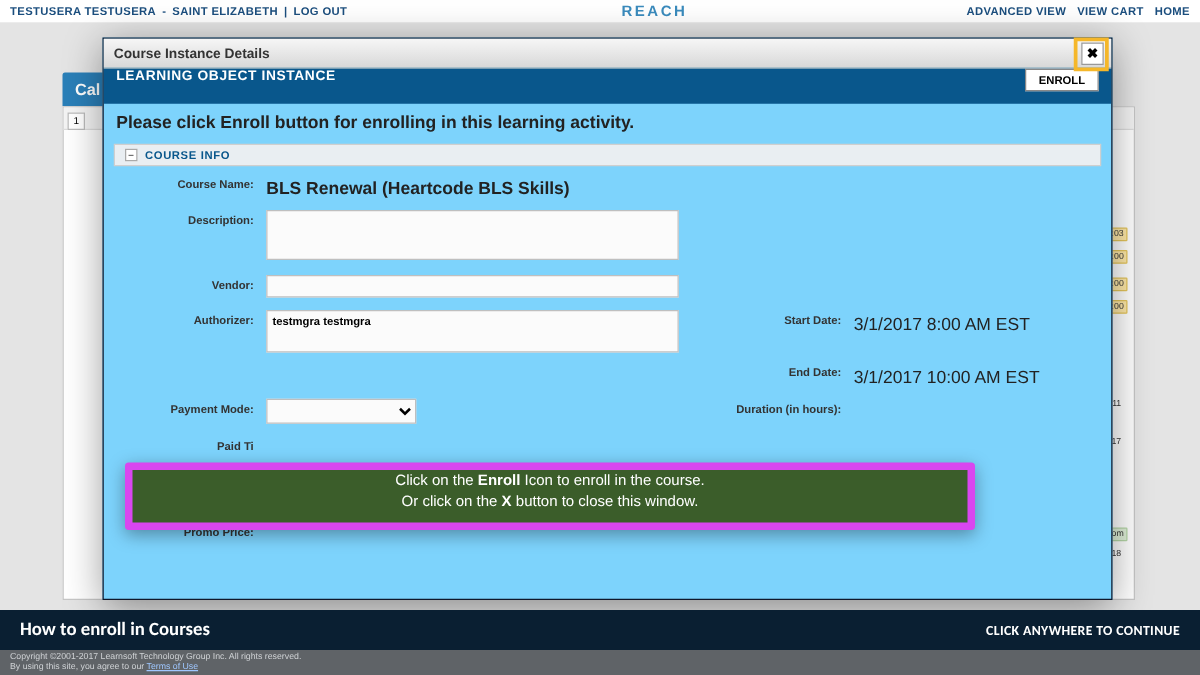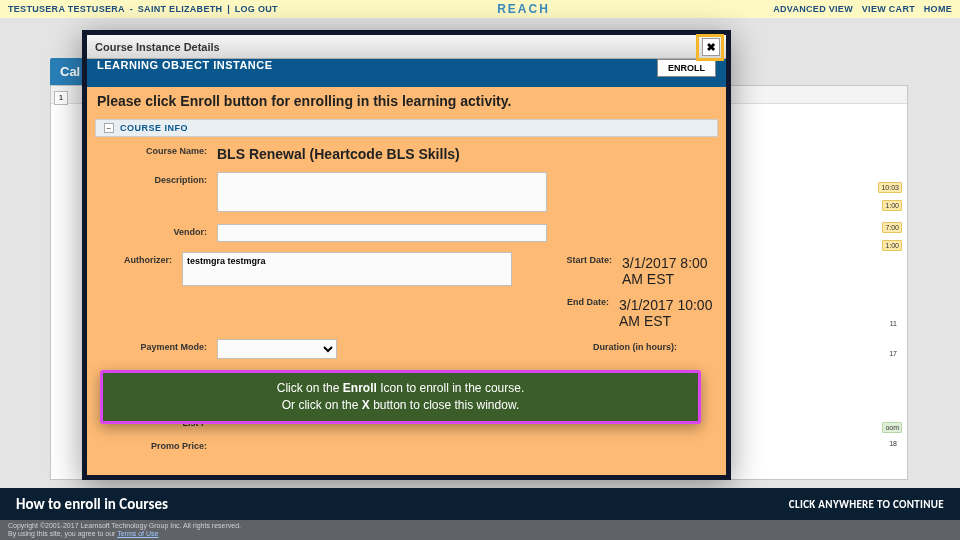--- a/index.html
+++ b/index.html
@@ -1,48 +1,48 @@
 <!DOCTYPE html>
 <html><head>
 <meta charset="utf-8">
 <style>
   *{box-sizing:border-box;margin:0;padding:0;font-family:Arial,Helvetica,sans-serif;}
   html,body{width:960px;height:540px;overflow:hidden;background:#e8e8e8;}
-  .topbar{height:18px;background:#fef9c3;font-size:9px;color:#1b4e7e;display:flex;align-items:center;padding:0 8px;justify-content:space-between;font-weight:bold;letter-spacing:.3px;}
+  .topbar{height:18px;background:#ffffff;font-size:9px;color:#1b4e7e;display:flex;align-items:center;padding:0 8px;justify-content:space-between;font-weight:bold;letter-spacing:.3px;}
   .topbar .left span{margin-right:2px;}
   .topbar .center{color:#3a8bbd;font-size:12px;font-weight:bold;letter-spacing:2px;}
   .topbar .right span{margin-left:6px;}
   .page-bg{position:absolute;top:18px;left:0;right:0;bottom:50px;background:#e4e4e4;}
   .cal-tab{position:absolute;top:58px;left:50px;background:#2a7fb8;color:#fff;font-weight:bold;font-size:13px;padding:6px 14px 6px 10px;border-radius:2px 2px 0 0;}
   .cal-panel{position:absolute;top:85px;left:50px;right:52px;bottom:60px;background:#fff;border:1px solid #c6c6c6;}
   .cal-toolbar{height:18px;background:#f4f4f4;border-bottom:1px solid #ddd;}
   .cal-toolbar .tb-btn{display:inline-block;width:14px;height:14px;margin:2px 3px;border:1px solid #bbb;background:#fff;font-size:8px;line-height:12px;text-align:center;}
   .bg-event{position:absolute;font-size:7px;color:#333;background:#ffe9a8;border:1px solid #e6c65c;padding:1px 2px;border-radius:1px;}
   .bg-cell{position:absolute;font-size:7px;color:#333;text-align:right;padding-right:3px;}
-  .modal{position:absolute;top:30px;left:82px;width:649px;height:450px;background:#fdba74;border:5px solid #0f172a;box-shadow:0 6px 30px rgba(0,0,0,.4);}
+  .modal{position:absolute;top:30px;left:82px;width:808px;height:450px;background:#7dd3fc;border:1px solid #0f172a;box-shadow:0 6px 30px rgba(0,0,0,.4);}
   .modal-titlebar{height:24px;background:linear-gradient(#f6f6f6,#d8d8d8);border-bottom:1px solid #aaa;display:flex;align-items:center;padding:0 8px;font-size:11px;font-weight:bold;color:#333;}
   .modal-close{position:absolute;top:3px;right:6px;width:18px;height:18px;background:#fff;border:1px solid #999;font-size:11px;line-height:16px;text-align:center;font-weight:bold;cursor:pointer;}
   .close-highlight{position:absolute;top:-1px;right:2px;width:28px;height:27px;border:3px solid #f5b72a;pointer-events:none;}
   .loi-bar{height:28px;background:#09578c;color:#fff;display:flex;align-items:flex-start;padding:0 10px;font-size:11px;font-weight:bold;letter-spacing:.5px;justify-content:space-between;}
   .enroll-btn{background:#fff;color:#000;border:1px solid #888;padding:3px 10px;font-size:9px;font-weight:bold;cursor:pointer;}
   .instruction{padding:6px 10px;font-size:14px;font-weight:bold;color:#222;}
   .section-head{margin:4px 8px 0;border:1px solid #cfcfcf;}
   .section-head .sh-bar{background:#e9eef2;padding:3px 8px;font-size:9px;font-weight:bold;color:#09578c;letter-spacing:.5px;display:flex;align-items:center;}
   .sh-toggle{display:inline-block;width:10px;height:10px;border:1px solid #aaa;margin-right:6px;font-size:8px;line-height:8px;text-align:center;background:#fff;color:#555;}
   .form-area{padding:6px 10px 0 10px;font-size:9px;color:#222;}
   .row{display:flex;align-items:flex-start;margin-bottom:10px;}
   .lbl{width:120px;text-align:right;padding-right:10px;font-weight:bold;color:#333;padding-top:3px;font-size:9px;}
   .val{flex:0 0 330px;}
   .val input[type=text],.val textarea,.val select{width:100%;border:1px solid #bfbfbf;background:#fbfbfb;font-size:9px;padding:3px 4px;font-family:inherit;}
   .val textarea{height:40px;resize:none;}
   .plain-val{font-size:14px;font-weight:bold;padding-top:3px;}
   .right-col{margin-left:40px;display:flex;align-items:flex-start;}
   .right-col .lbl{width:100px;}
   .right-col .plain-val{font-weight:normal;}
-  .callout{position:absolute;left:100px;top:370px;width:601px;height:54px;background:#3b5d2a;border:3px solid #d946ef;display:flex;flex-direction:column;align-items:center;justify-content:center;color:#fff;font-size:12px;font-family:Calibri,Arial,sans-serif;line-height:1.4;border-radius:3px;box-shadow:0 4px 14px rgba(0,0,0,.35);}
+  .callout{position:absolute;left:100px;top:370px;width:680px;height:54px;background:#3b5d2a;border:6px solid #d946ef;display:flex;flex-direction:column;align-items:center;color:#fff;font-size:12px;font-family:Calibri,Arial,sans-serif;line-height:1.4;border-radius:3px;box-shadow:0 4px 14px rgba(0,0,0,.35);}
   .callout b{font-weight:bold;}
   .bottombar{position:absolute;left:0;right:0;bottom:20px;height:32px;background:#0a1f32;display:flex;align-items:center;justify-content:space-between;padding:0 16px;}
   .bottombar .bt-left{color:#fff;font-family:Calibri,Arial,sans-serif;font-size:15px;font-weight:bold;}
   .bottombar .bt-right{color:#fff;font-family:Calibri,Arial,sans-serif;font-size:11px;font-weight:bold;letter-spacing:.3px;}
   .copyright{position:absolute;left:0;right:0;bottom:0;height:20px;background:#5f6367;color:#cfd2d5;font-size:7px;padding:2px 8px;line-height:1.2;}
   .copyright a{color:#9fc7ff;}
 </style>
 </head>
 <body>
 

